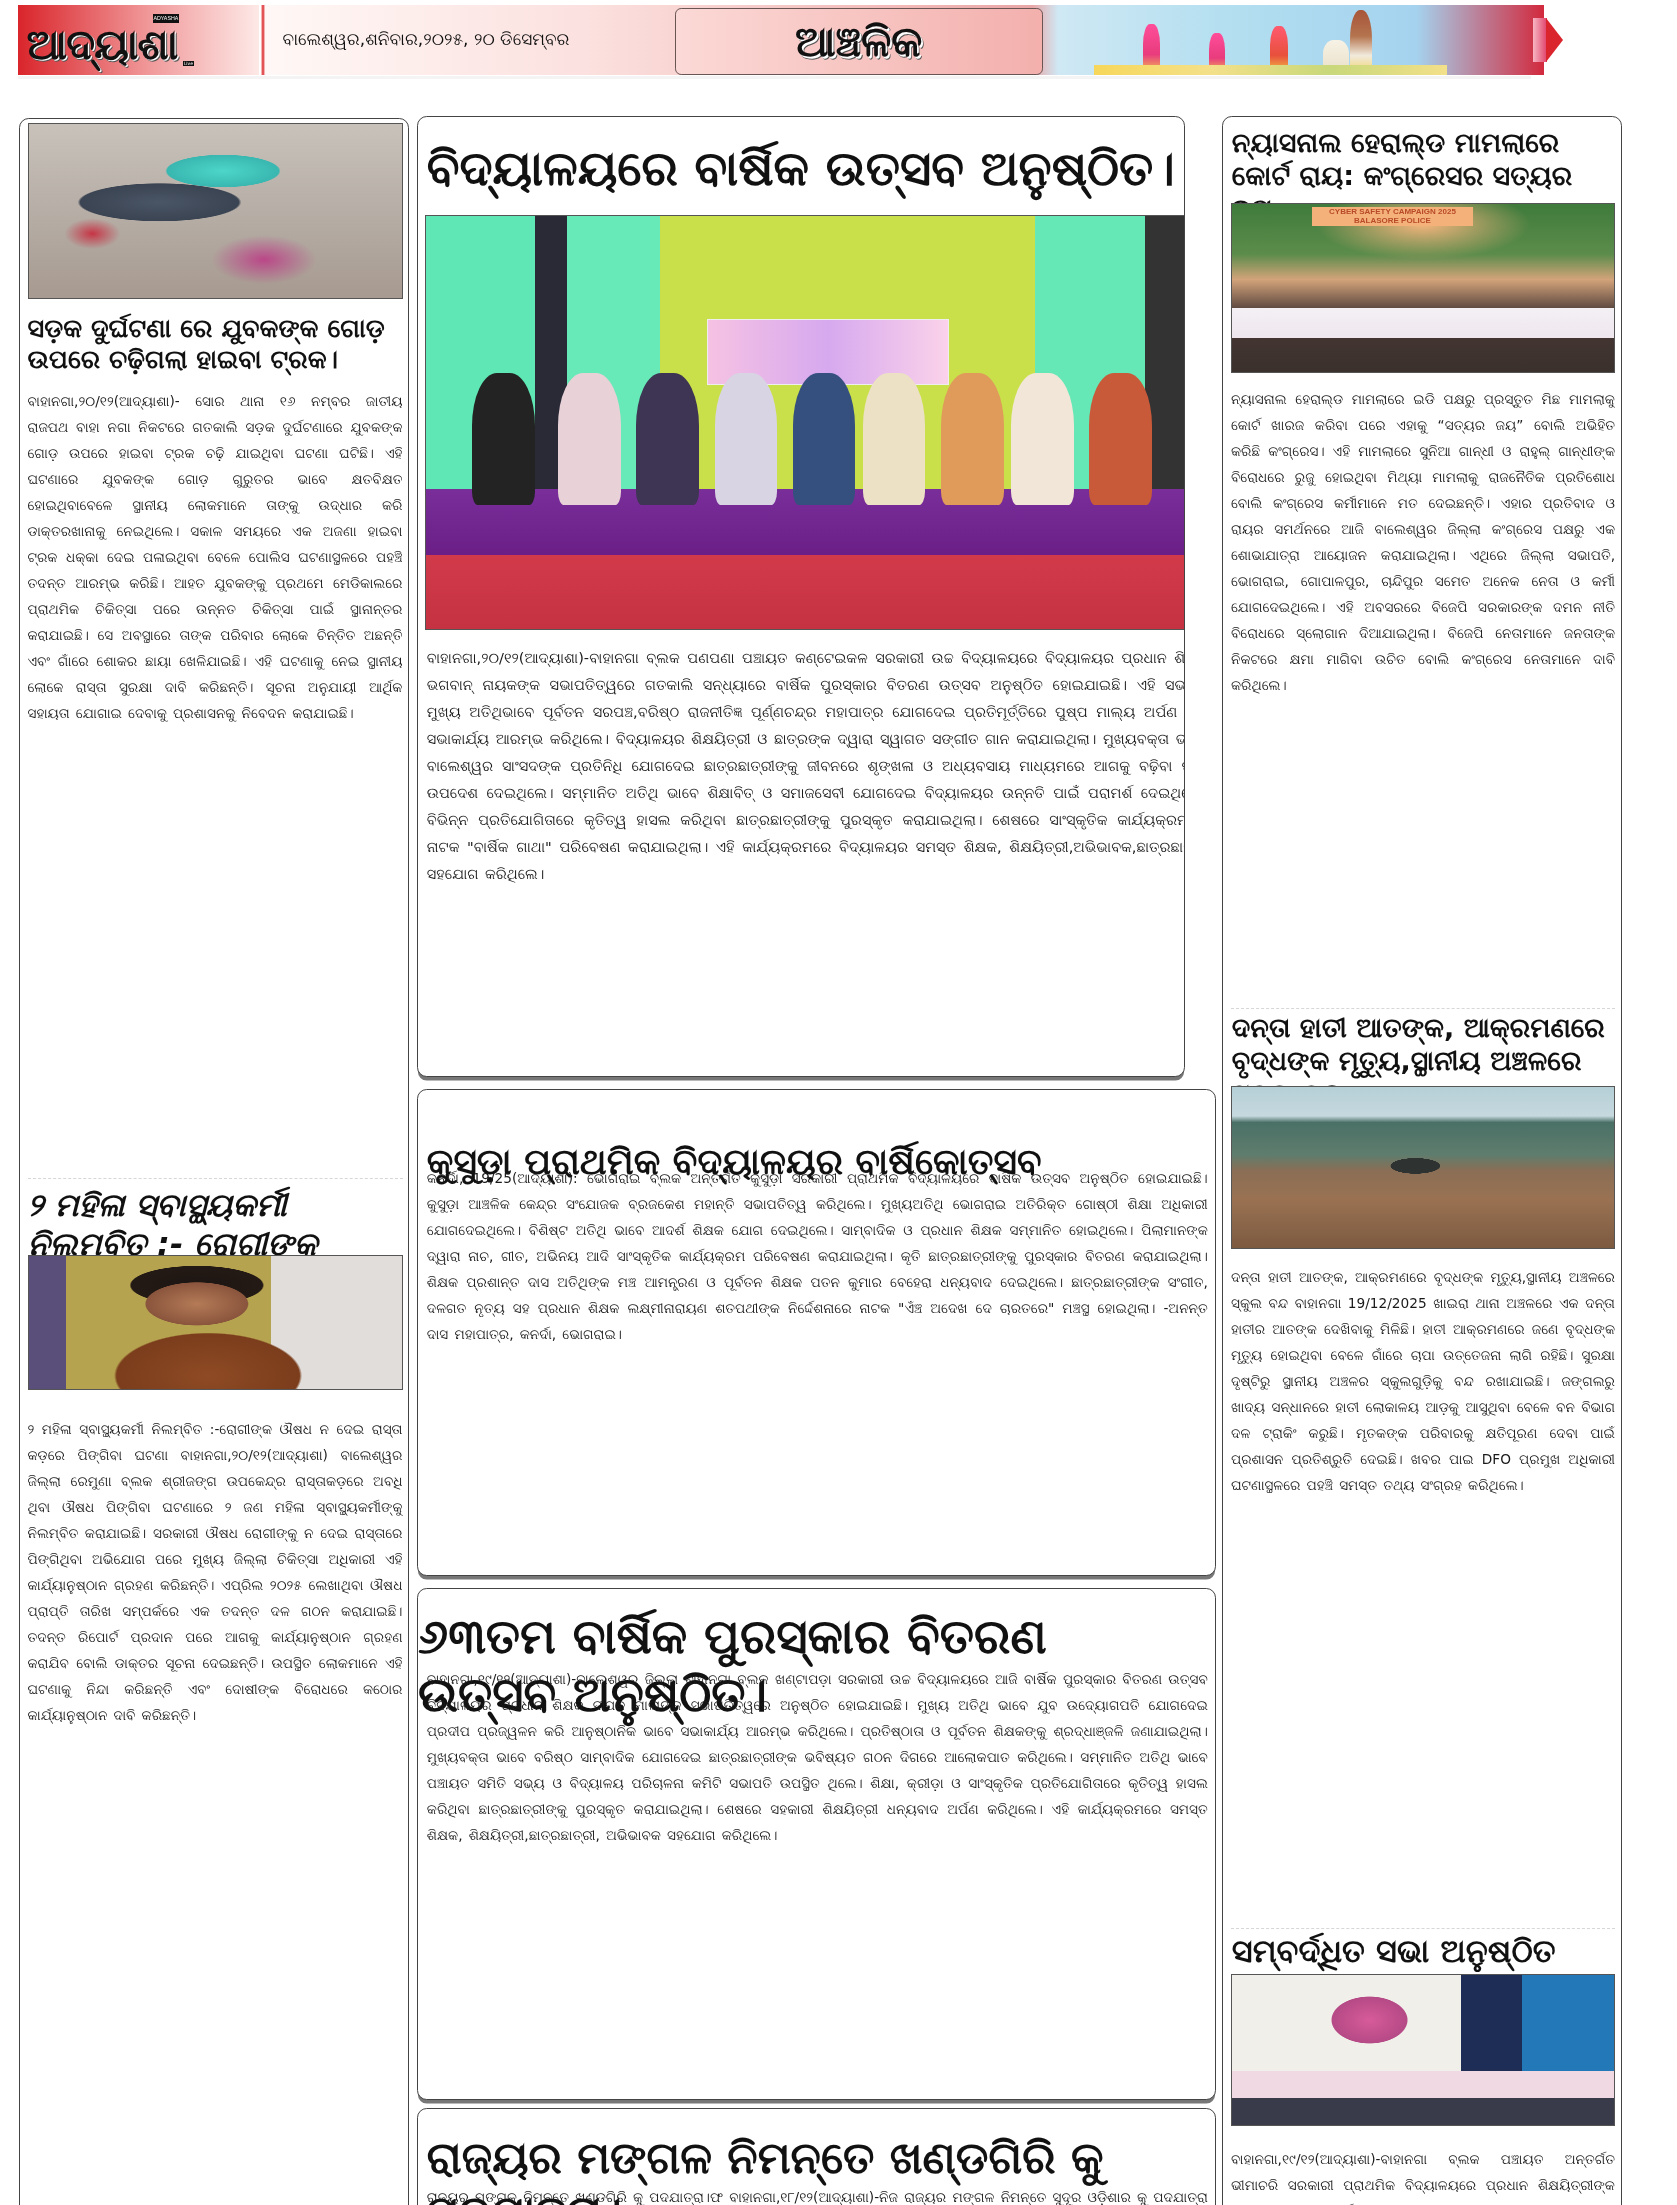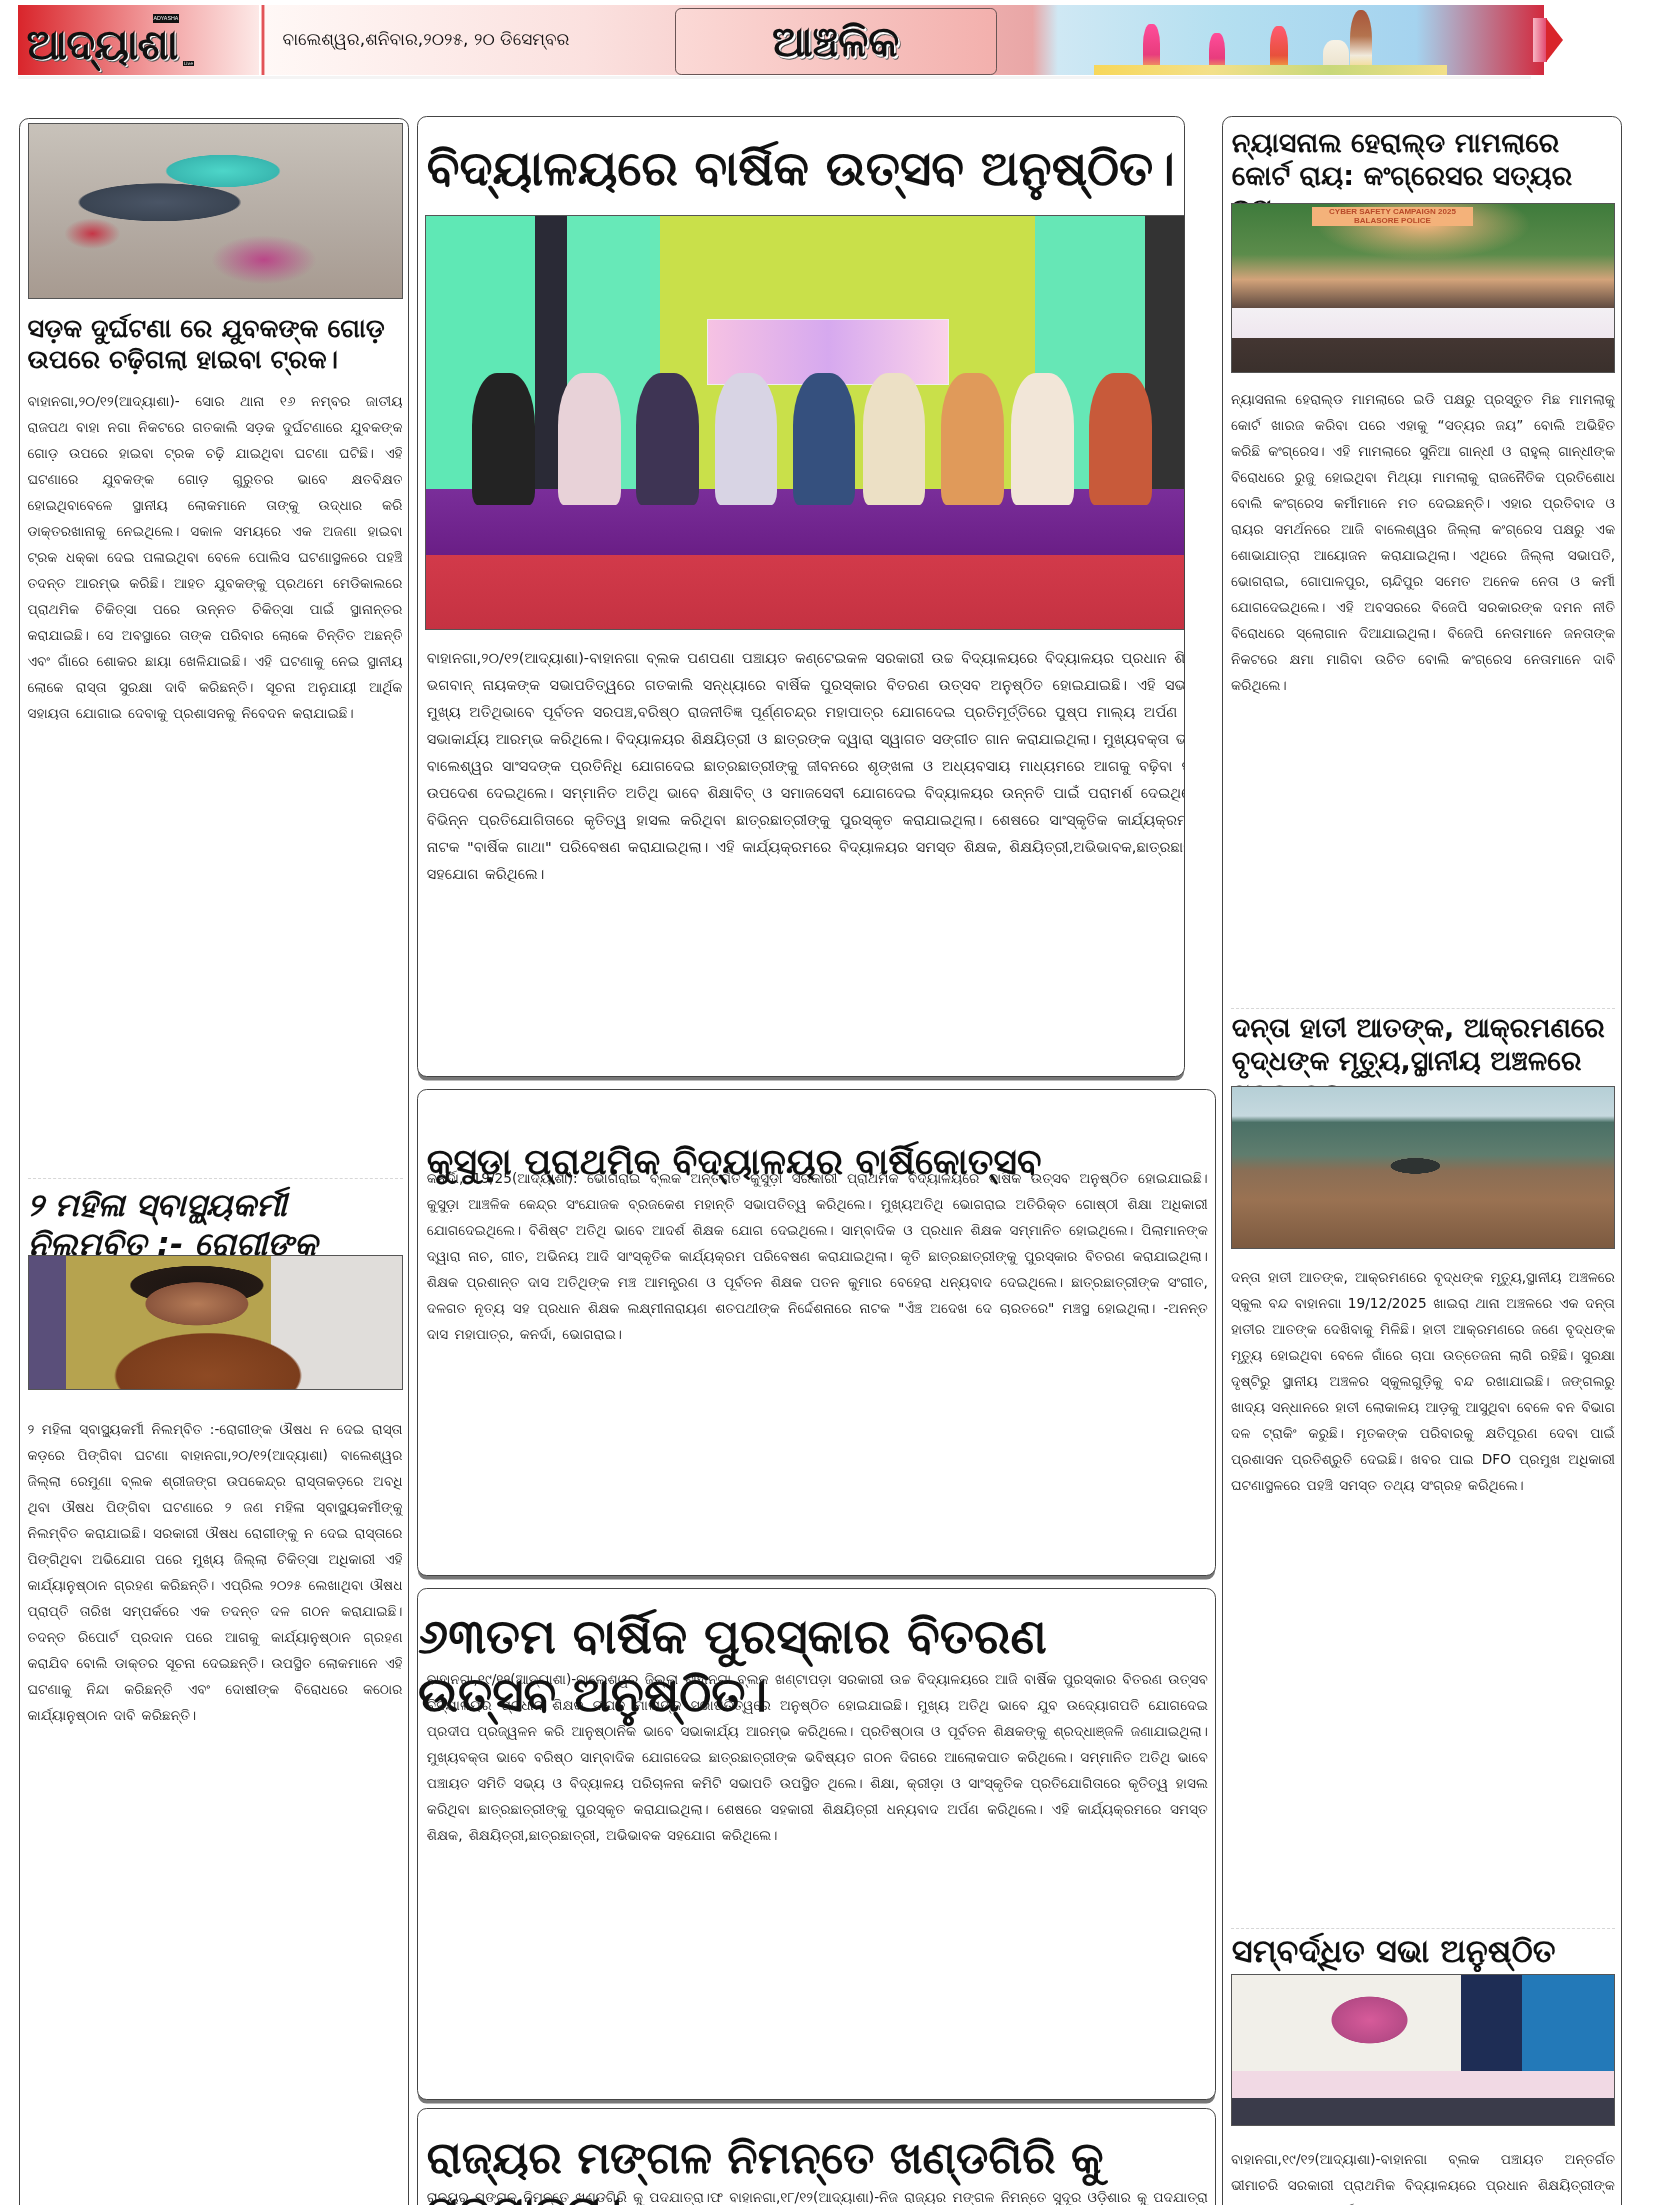--- a/index.html
+++ b/index.html
@@ -13,21 +13,21 @@
   .logo-tag { position: absolute; left: 135px; top: 8.8px; width: 26.5px; height: 8.8px; background: #111; color: #fff;
     font-size: 5.3px; font-family: "Liberation Sans", sans-serif; text-align: center; line-height: 8.8px; }
   .logo-text { position: absolute; left: 8.8px; top: 12.3px; font-size: 42px; font-weight: bold; color: #111;
     text-shadow: 1.3px 1.3px 0 #fff, 2.2px 2.2px 0 #555; line-height: 53px; white-space: nowrap; letter-spacing: -0.9px; }
   .logo-sub { position: absolute; left: 165px; top: 56px; font-size: 4.4px; color: #fff; background:#111; padding:0 1.3px; }
   .mast-sep { position: absolute; left: 243px; top: 0; width: 4.4px; height: 70px;
     background: linear-gradient(90deg, #fde0dd, #d9252b, #fde0dd); }
   .mast-band { position: absolute; left: 247px; top: 0; width: 1279px; height: 70px;
     background: linear-gradient(90deg, #fff8f6 0%, #fbe1df 25%, #f2b9b7 50%, #e9a6a6 60%, #cfe8f4 62%, #b4dff0 75%, #a5d3ef 90%, #d2293d 100%); }
   .mast-date { position: absolute; left: 265px; top: 24px; font-size: 17px; font-weight: normal; color: #111; white-space: nowrap; }
-  .section-box { position: absolute; left: 657px; top: 2.6px; width: 322px; height: 67px;
+  .section-box { position: absolute; left: 657px; top: 2.6px; width: 368px; height: 67px;
     border: 0.9px solid #6a5555; border-radius: 6.2px; background: linear-gradient(90deg, #fbd9d6, #f3b0ad); text-decoration: underline; }
   .section-title { position: absolute; left: 0; right: 0; top: 8px; text-align: center; font-size: 42px; font-weight: 900;
     color: #111; text-shadow: 1.8px 1.8px 0 #fff, 2.6px 2.6px 0 #555; line-height: 49px; }
   .temples { position: absolute; left: 1076px; top: 4.4px; width: 353px; height: 65px; }
   .temple { position: absolute; bottom: 0; border-radius: 40% 40% 0 0; }
   .mast-arrow { position: absolute; left: 1528px; top: 13.2px; width: 0; height: 0;
     border-top: 22px solid transparent; border-bottom: 22px solid transparent; border-left: 17.6px solid #d9252b; }
   .mast-arrow-body { position: absolute; left: 1515px; top: 13.2px; width: 14px; height: 44px;
     background: linear-gradient(90deg, #f7b6c3, #e0426a); }
   .mast-under { position: absolute; left: 17.6px; top: 76px; width: 1513px; height: 2.6px; background: #f4f4f4; }

